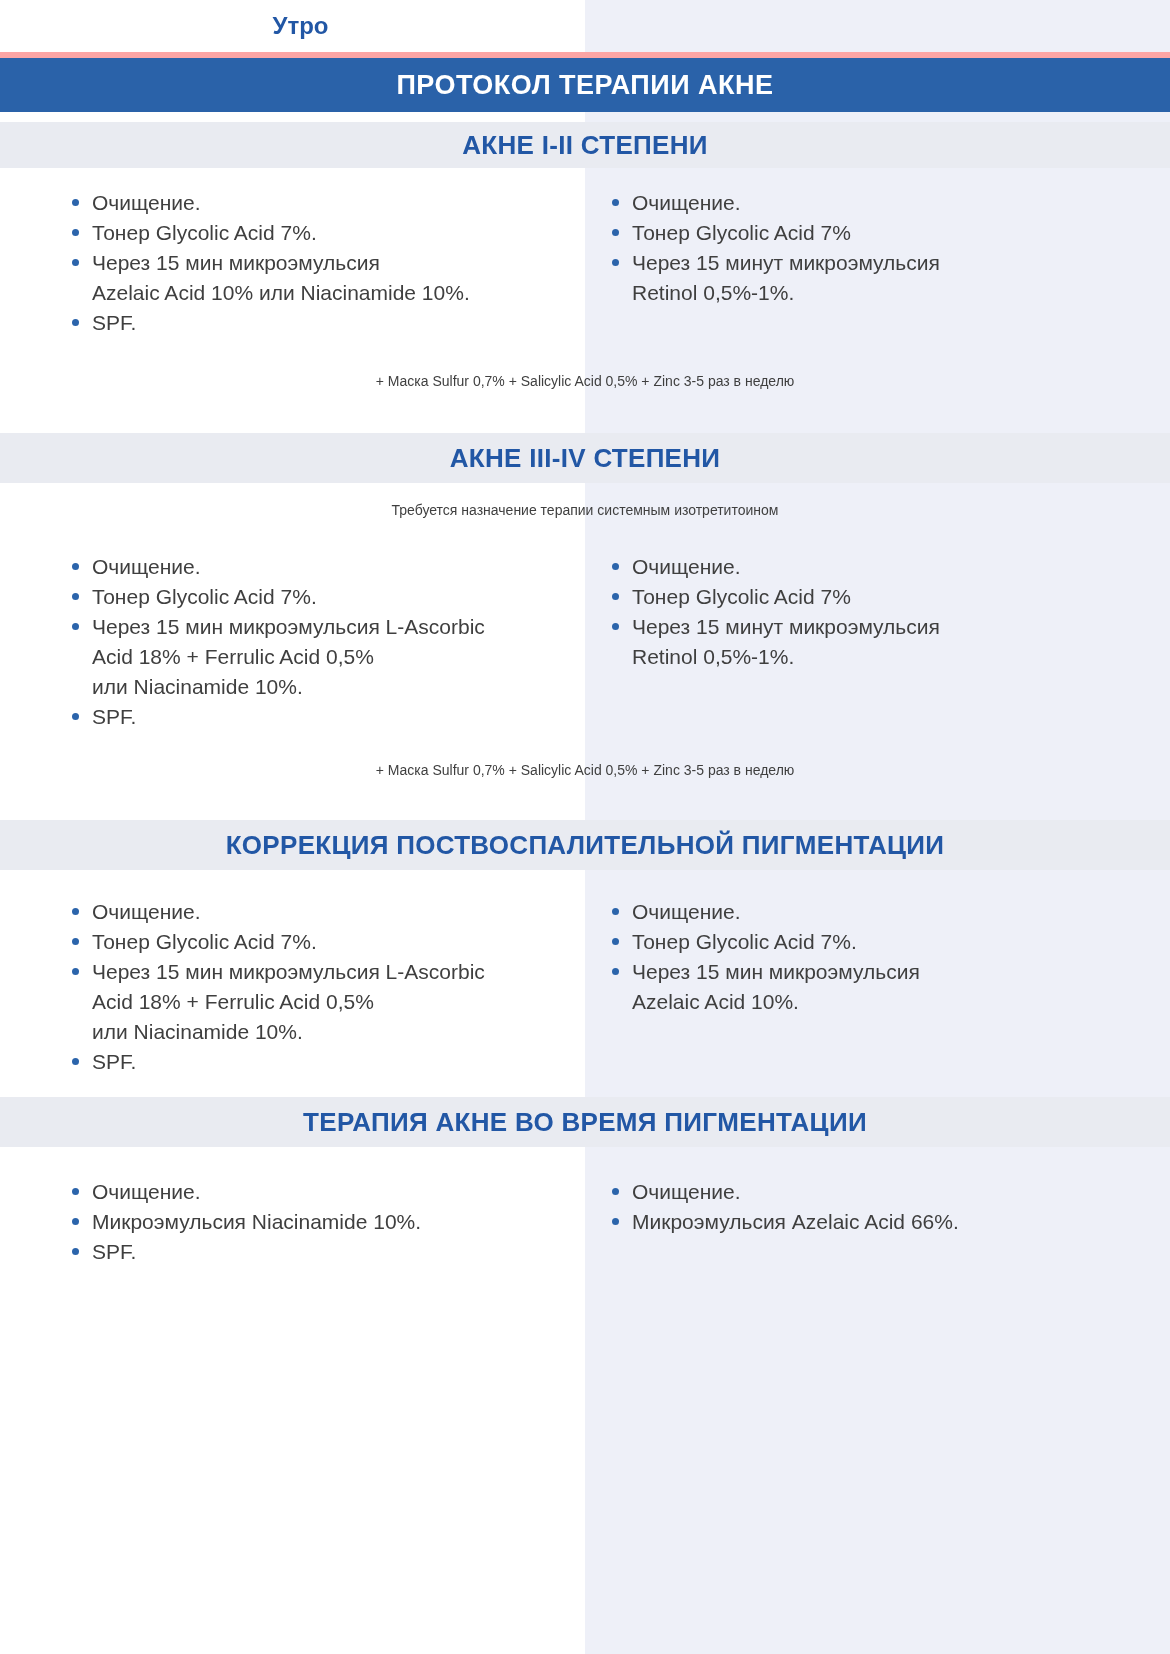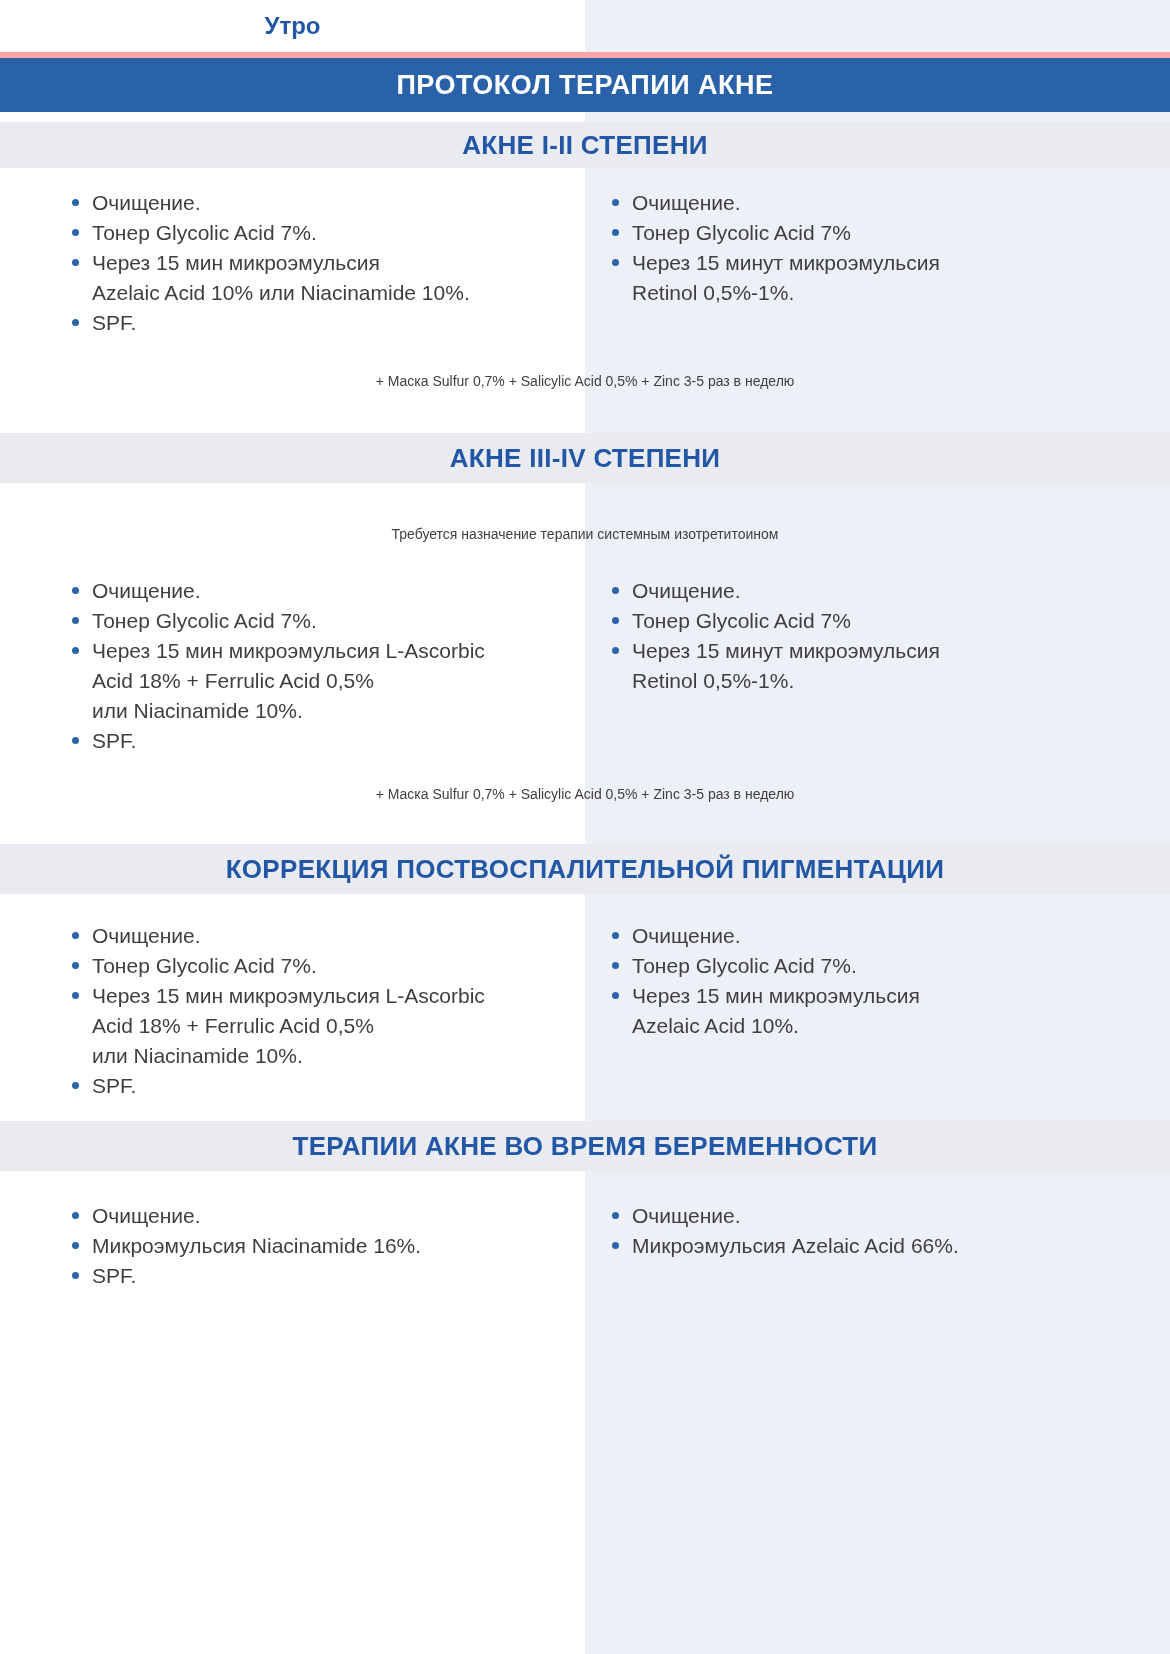--- a/index.html
+++ b/index.html
@@ -22,21 +22,21 @@
     position:absolute;top:0;right:0;width:585px;height:100%;
     background:var(--right-col-bg);
     z-index:0;
   }
   .content{position:relative;z-index:1;}
 
   .day-header{display:flex;height:52px;}
   .day{
     width:585px;height:52px;
     display:flex;align-items:center;justify-content:center;
-    font-size:24px;font-weight:bold;color:var(--heading-blue);
+    font-size:24px;font-weight:bold;color:var(--heading-blue);padding-left:8px;
   }
 
   .main-banner{
     height:60px;background:var(--banner-blue);
     display:flex;align-items:center;justify-content:center;
     color:#ffffff;font-size:27px;font-weight:bold;letter-spacing:.5px;
     border-top:6px solid #fca5a5;box-sizing:border-box;
   }
 
   .band{
@@ -68,21 +68,21 @@
   .cols-s1{padding-top:20px;}
   .cols-s3{padding-top:27px;}
   .cols-s4{padding-top:27px;}
   .cols-s5{padding-top:30px;}
 
   .footnote,.note{
     text-align:center;font-size:14px;line-height:30px;color:var(--text);
   }
   #footnote1{margin-top:28px;}
   #footnote2{margin-top:23px;}
-  .note{margin-top:36px;}
+  .note{margin-top:12px;}
 </style>
 </head>
 <body>
 
 <div class="page">
   <div class="right-col-bg"></div>
   <div class="content">
 
     <div class="day-header">
       <div class="day">Утро</div>
@@ -152,26 +152,26 @@
       <div class="col evening">
         <ul>
           <li>Очищение.</li>
           <li>Тонер Glycolic Acid 7%.</li>
           <li>Через 15 мин микроэмульсия
 Azelaic Acid 10%.</li>
         </ul>
       </div>
     </div>
 
-    <div class="band" id="band5">ТЕРАПИИ АКНЕ ВО ВРЕМЯ БЕРЕМЕННОСТИ</div>
+    <div class="band" id="band5">ТЕРАПИЯ АКНЕ ВО ВРЕМЯ ПИГМЕНТАЦИИ</div>
     <div class="cols cols-s5">
       <div class="col morning">
         <ul>
           <li>Очищение.</li>
-          <li>Микроэмульсия Niacinamide 16%.</li>
+          <li>Микроэмульсия Niacinamide 10%.</li>
           <li>SPF.</li>
         </ul>
       </div>
       <div class="col evening">
         <ul>
           <li>Очищение.</li>
           <li>Микроэмульсия Azelaic Acid 66%.</li>
         </ul>
       </div>
     </div>

